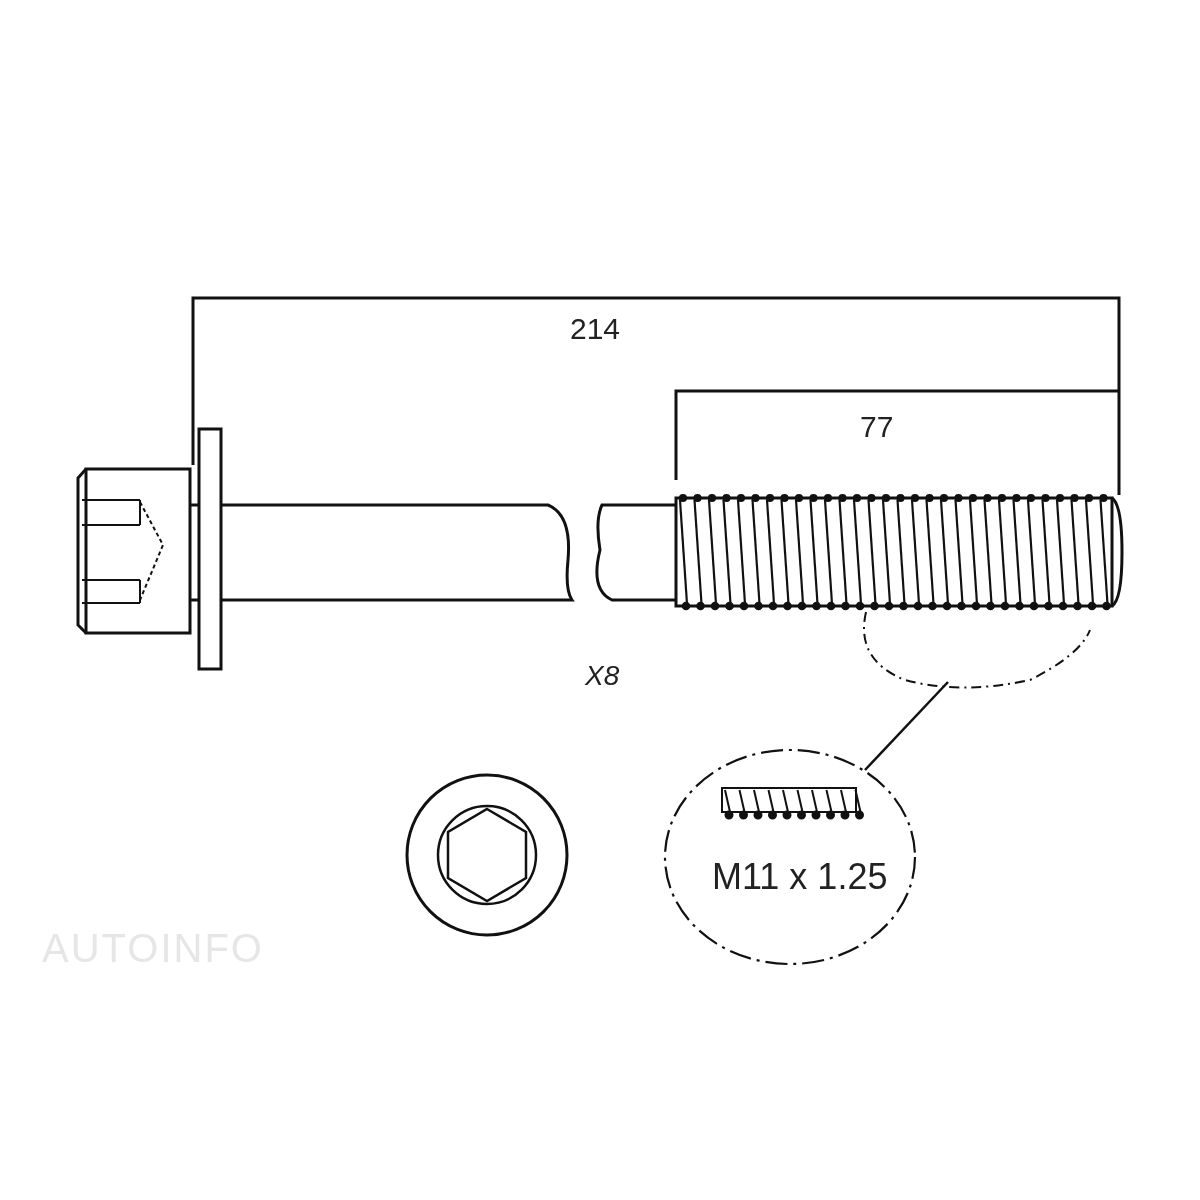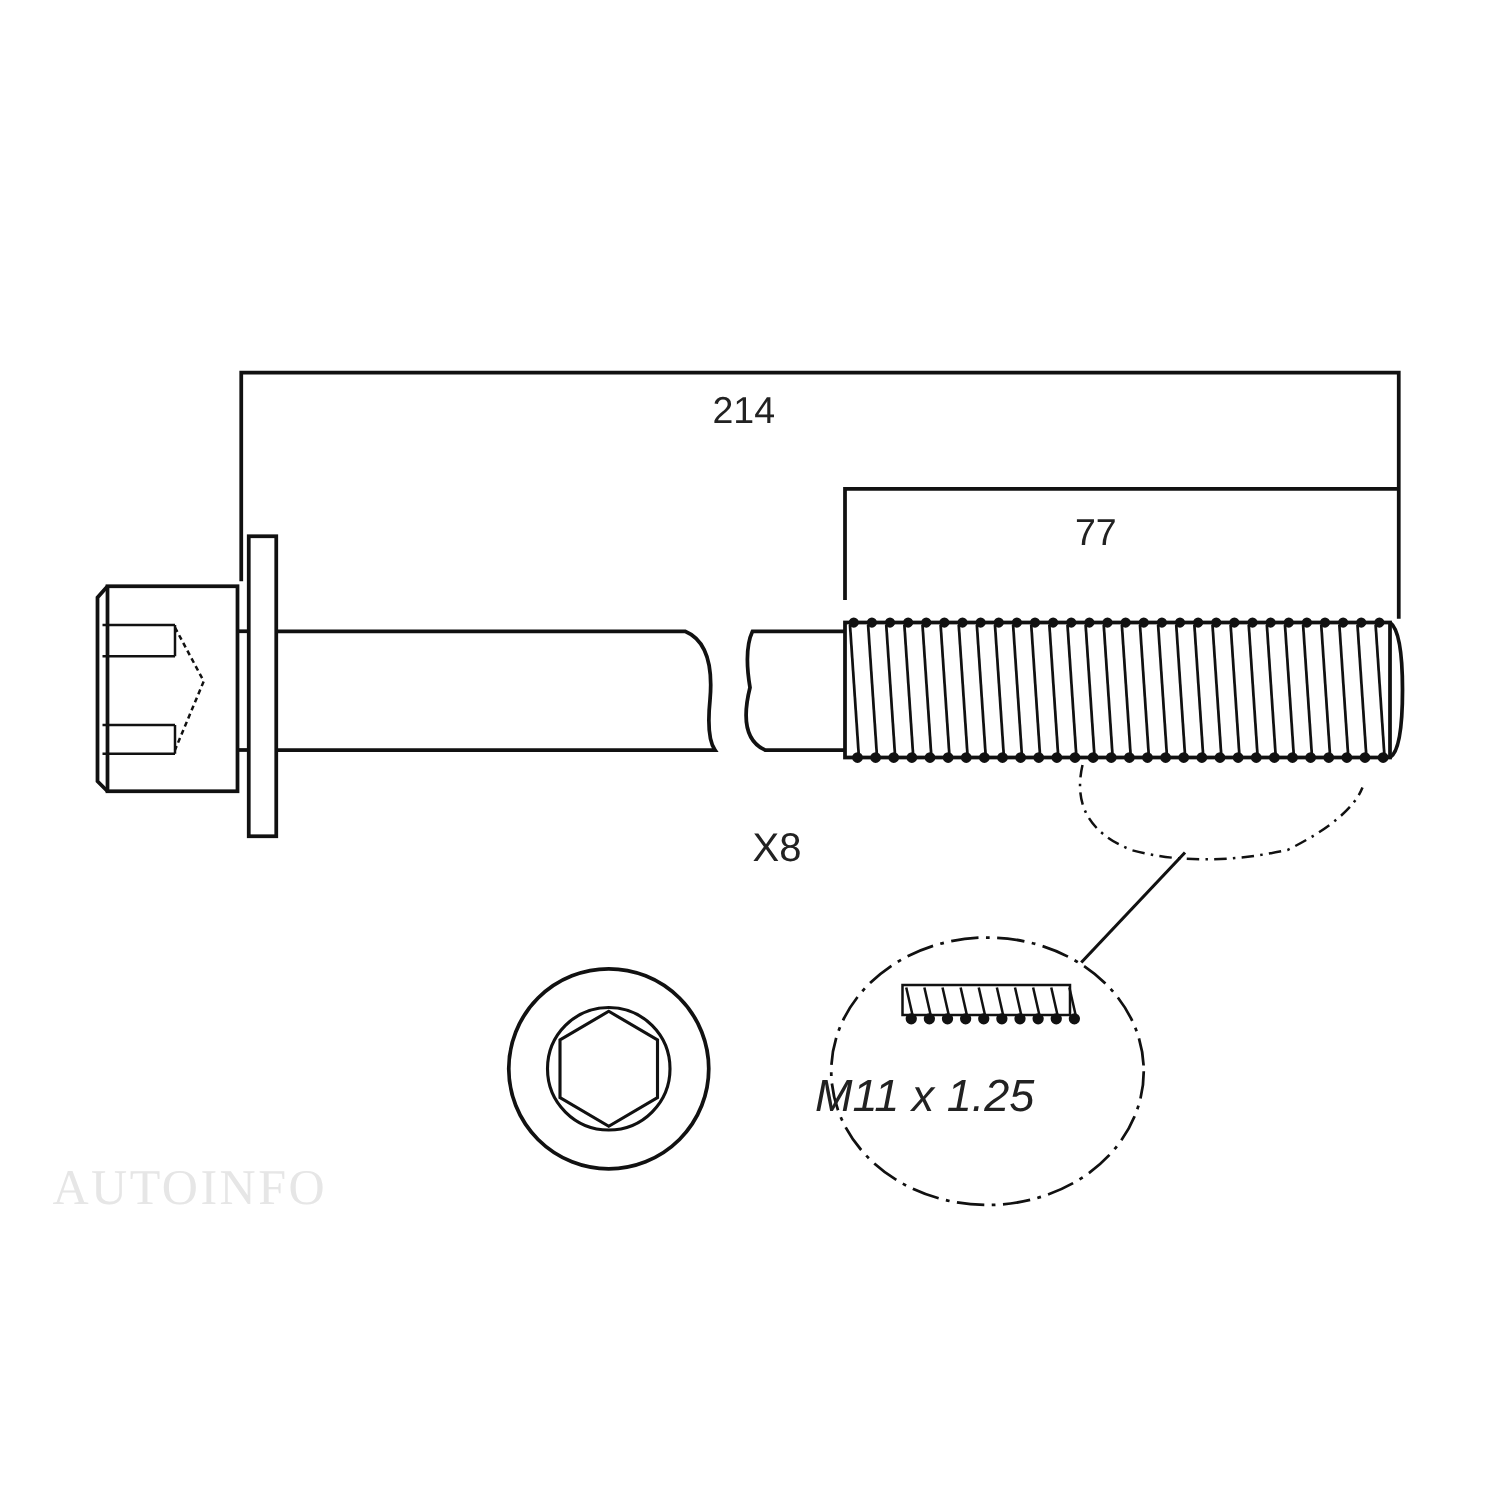--- a/index.html
+++ b/index.html
@@ -1,23 +1,23 @@
 <!DOCTYPE html>
 <html><head>
 <meta charset="utf-8">
 <style>
   html,body{margin:0;padding:0;background:#ffffff;}
   body{width:1200px;height:1200px;position:relative;overflow:hidden;font-family:"Liberation Sans",sans-serif;}
   svg{position:absolute;left:0;top:0;}
   .lbl{position:absolute;font-family:"Liberation Sans",sans-serif;color:#222;}
   #dim-total{left:570px;top:312px;font-size:30px;}
   #dim-thread{left:860px;top:410px;font-size:30px;}
-  #qty{left:602px;top:660px;font-size:32px;}
-  #thread-spec{left:652px;top:856px;font-size:36px;font-style:italic;}
-  #watermark{left:42px;top:926px;font-size:40px;color:#e6e6e6;letter-spacing:2px;font-family:Liberation Serif, serif;}
+  #qty{left:585px;top:660px;font-size:28px;font-style:italic;}
+  #thread-spec{left:712px;top:856px;font-size:36px;}
+  #watermark{left:42px;top:926px;font-size:40px;color:#e6e6e6;letter-spacing:2px;}
 </style>
 </head>
 <body>
 
 <svg width="1200" height="1200" viewBox="0 0 1200 1200">
   <g stroke="#111" fill="none" stroke-width="3">
 
     <path d="M193 465 V298 H1119 V495"></path>
 
     <path d="M676 480 V391 H1119"></path>

